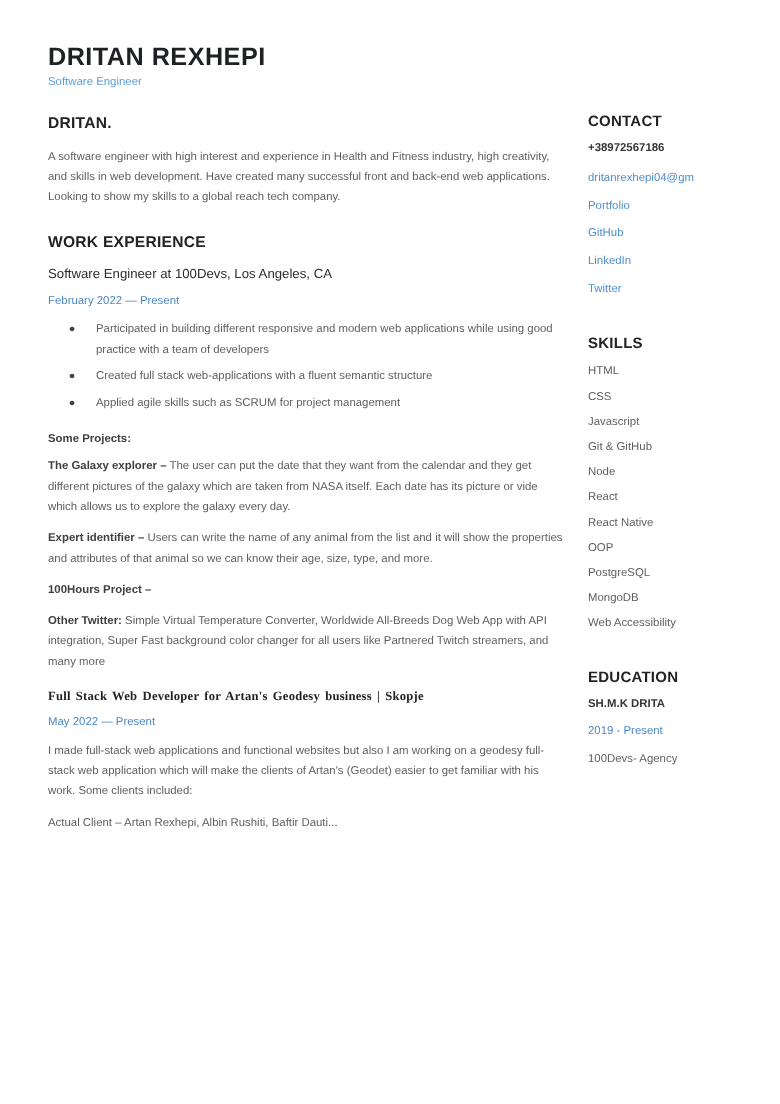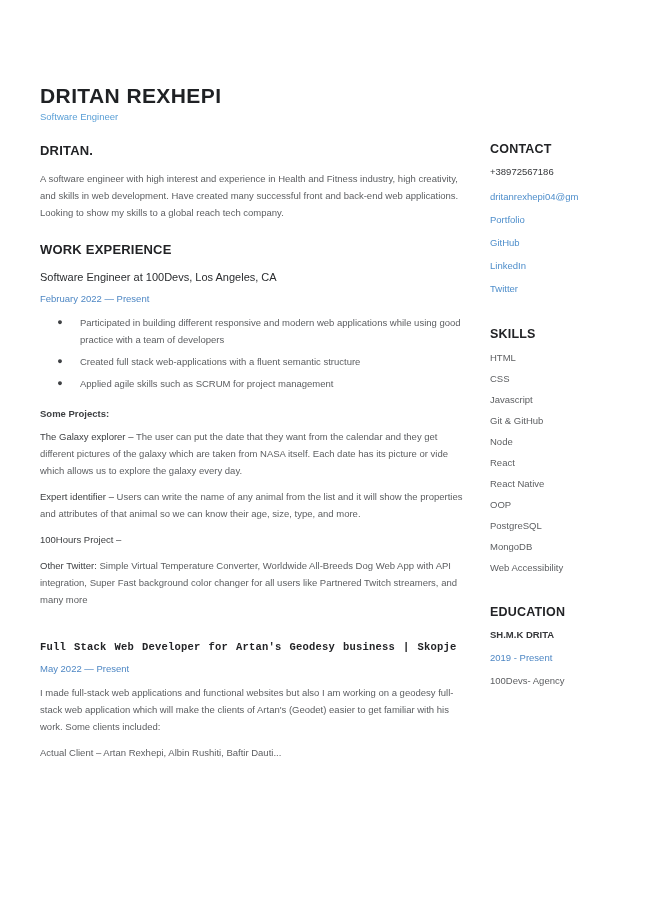--- a/index.html
+++ b/index.html
@@ -6,21 +6,21 @@
   html, body { background: #ffffff; }
   body {
     width: 650px; height: 920px;
     font-family: "Liberation Sans", sans-serif;
     color: #5c5e61;
     overflow: hidden;
   }
   .page {
     width: 650px; height: 920px;
     background: #ffffff;
-    padding: 84px 0 0 40px;
+    padding: 36px 0 0 40px;
     display: flex;
   }
   .main-col { width: 434px; flex: 0 0 434px; }
   .side-col { width: 158px; flex: 0 0 158px; margin-left: 16px; margin-top: 58px; overflow: hidden; }
 
   
   .name {
     font-size: 21px; font-weight: 700; color: #1f2124;
     letter-spacing: 0.4px; line-height: 1.1;
   }
@@ -30,45 +30,45 @@
     font-size: 13px; font-weight: 700; color: #222326;
     letter-spacing: 0.2px; margin-top: 21px; margin-bottom: 12px;
   }
   .body-text { font-size: 9.5px; line-height: 17px; color: #5c5e61; }
 
   .job-title {
     font-size: 11px; font-weight: 400; color: #2a2c2f;
     margin-top: 14px; margin-bottom: 10px;
   }
   .job-title-alt {
-    font-family: Liberation Mono, monospace;
+    font-family: Liberation Serif, serif;
     font-size: 10.5px; font-weight: 700; color: #222326;
     letter-spacing: 0.2px; word-spacing: 1.5px;
-    margin-top: 33px; margin-bottom: 10px;
+    margin-top: 15px; margin-bottom: 10px;
   }
   .dates { font-size: 9.5px; color: #4e87c4; margin-bottom: 10px; }
 
   .bullet-list { margin-top: 6px; margin-bottom: 8px; }
   .bullet-row { display: flex; margin-bottom: 5px; }
   .bullet-dot {
     flex: 0 0 auto; width: 40px; text-align: center;
     font-size: 9px; line-height: 17px; color: #3f4144;
   }
   .bullet-text { flex: 1 1 auto; font-size: 9.5px; line-height: 17px; color: #5c5e61; }
 
   .para { font-size: 9.5px; line-height: 17px; color: #5c5e61; margin-bottom: 9px; }
-  .para .lead { font-weight: 400; color: #3e4043; }
+  .para .lead { font-weight: 700; color: #3e4043; }
   .sub-label { font-size: 9.5px; font-weight: 700; color: #3e4043; margin-top: 16px; margin-bottom: 9px; }
 
   
   .side-heading {
     font-size: 12.5px; font-weight: 700; color: #222326;
     letter-spacing: 0.2px; margin-bottom: 10px;
   }
-  .phone { font-size: 9.5px; font-weight: 400; color: #35373a; margin-bottom: 13px; }
+  .phone { font-size: 9.5px; font-weight: 700; color: #35373a; margin-bottom: 13px; }
   .side-link {
     display: block; font-size: 9.5px; color: #4e8ecb;
     line-height: 14px; margin-bottom: 9px;
     white-space: nowrap; overflow: hidden;
     text-decoration: none; cursor: pointer;
   }
   .skills-block { margin-top: 31px; }
   .skill-item { font-size: 9.5px; color: #5c5e61; line-height: 14px; margin-bottom: 7px; }
   .edu-block { margin-top: 30px; }
   .edu-school { font-size: 9.5px; font-weight: 700; color: #35373a; margin-bottom: 12px; }

